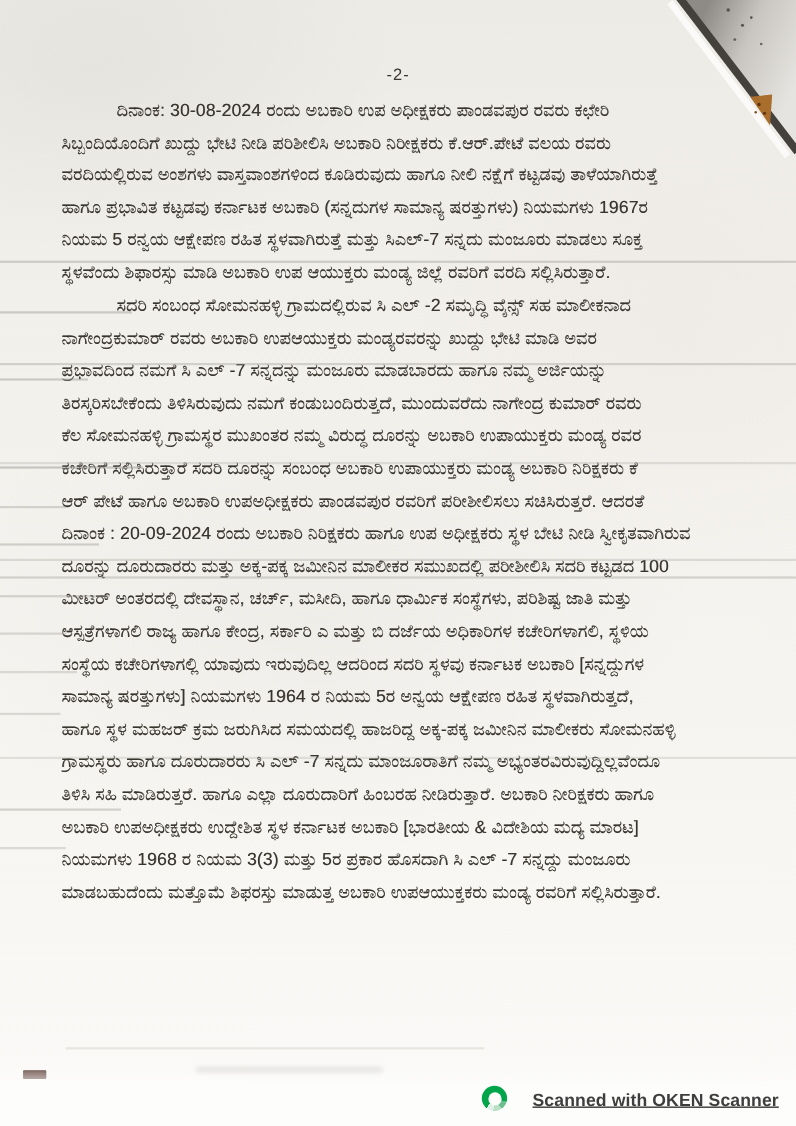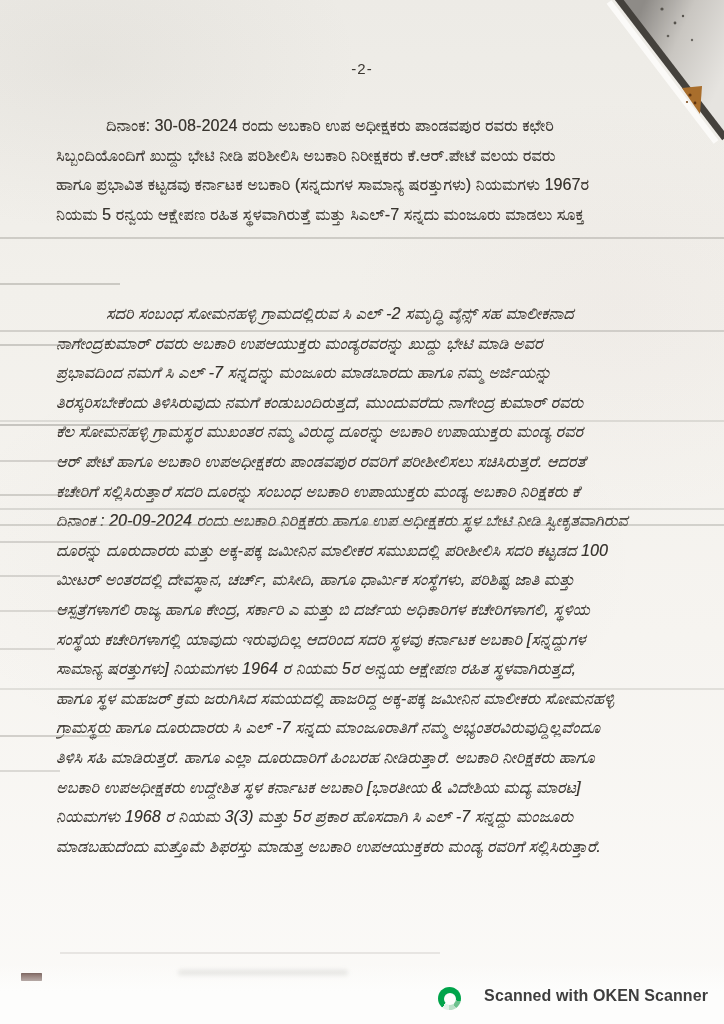--- a/index.html
+++ b/index.html
@@ -22,38 +22,38 @@
     text-align:center; font-size:15px; color:#3b3731;
     letter-spacing:1px;
   }
   .para {
     position:absolute; left:56px; width:616px;
     color:#38342e; font-size:16px;
     text-shadow:0.3px 0 0 rgba(56,52,46,0.55);
     letter-spacing:0.1px;
   }
   .para-1 { top:86px; }
-  .para-2 { top:274px;font-style:italic; }
+  .para-2 { top:264px; }
   .line {
     height:29.6px; line-height:29.6px;
     white-space:nowrap; overflow:hidden;
     text-align:justify;
   }
-  .line.first { padding-left:50px;margin-top:25px; }
+  .line.first { padding-left:50px; }
   .artifact {
     position:absolute; height:2px; background:#a3a19b; pointer-events:none;
   }
   .corner-fold { position:absolute; top:0; right:0; width:142px; height:148px; }
   .footer-strip {
     position:absolute; left:0; bottom:0; width:724px; height:60px;
     background:linear-gradient(180deg, rgba(254,254,253,0) 0%, #fdfdfc 45%);
   }
   .watermark {
     position:absolute; bottom:14px; right:16px;
-    display:flex; align-items:flex-start; gap:23px;
+    display:flex; align-items:flex-end; gap:23px;text-decoration:underline;
   }
   .oken-icon {
     width:23px; height:23px; border-radius:50%; position:relative;
     background:conic-gradient(from 220deg, #00a44a 0 245deg, #6cc08d 245deg 285deg, #b9dfc7 285deg 325deg, #e2f1e8 325deg 360deg);
     flex:0 0 auto;
   }
   .oken-icon::after {
     content:""; position:absolute; inset:5.5px; background:#fdfdfc; border-radius:50%;
   }
   .watermark-text {
@@ -72,32 +72,34 @@
 </head>
 <body>
 
 <div class="scan-page">
 
   <div class="page-number">-2-</div>
 
   <div class="para para-1">
       <div class="line first">ದಿನಾಂಕ: 30-08-2024 ರಂದು ಅಬಕಾರಿ ಉಪ ಅಧೀಕ್ಷಕರು ಪಾಂಡವಪುರ ರವರು ಕಛೇರಿ</div>
       <div class="line">ಸಿಬ್ಬಂದಿಯೊಂದಿಗೆ ಖುದ್ದು ಭೇಟಿ ನೀಡಿ ಪರಿಶೀಲಿಸಿ ಅಬಕಾರಿ ನಿರೀಕ್ಷಕರು ಕೆ.ಆರ್.ಪೇಟೆ ವಲಯ ರವರು</div>
+      <div class="line">ವರದಿಯಲ್ಲಿರುವ ಅಂಶಗಳು ವಾಸ್ತವಾಂಶಗಳಿಂದ ಕೂಡಿರುವುದು ಹಾಗೂ ನೀಲಿ ನಕ್ಷೆಗೆ ಕಟ್ಟಡವು ತಾಳೆಯಾಗಿರುತ್ತೆ</div>
       <div class="line">ಹಾಗೂ ಪ್ರಭಾವಿತ ಕಟ್ಟಡವು ಕರ್ನಾಟಕ ಅಬಕಾರಿ (ಸನ್ನದುಗಳ ಸಾಮಾನ್ಯ ಷರತ್ತುಗಳು) ನಿಯಮಗಳು 1967ರ</div>
       <div class="line">ನಿಯಮ 5 ರನ್ವಯ ಆಕ್ಷೇಪಣ ರಹಿತ ಸ್ಥಳವಾಗಿರುತ್ತೆ ಮತ್ತು ಸಿಎಲ್-7 ಸನ್ನದು ಮಂಜೂರು ಮಾಡಲು ಸೂಕ್ತ</div>
+      <div class="line">ಸ್ಥಳವೆಂದು ಶಿಫಾರಸ್ಸು ಮಾಡಿ ಅಬಕಾರಿ ಉಪ ಆಯುಕ್ತರು ಮಂಡ್ಯ ಜಿಲ್ಲೆ ರವರಿಗೆ ವರದಿ ಸಲ್ಲಿಸಿರುತ್ತಾರೆ.</div>
     </div>
 
   <div class="para para-2">
       <div class="line first">ಸದರಿ ಸಂಬಂಧ ಸೋಮನಹಳ್ಳಿ ಗ್ರಾಮದಲ್ಲಿರುವ ಸಿ ಎಲ್ -2 ಸಮೃದ್ಧಿ ವೈನ್ಸ್ ಸಹ ಮಾಲೀಕನಾದ</div>
       <div class="line">ನಾಗೇಂದ್ರಕುಮಾರ್ ರವರು ಅಬಕಾರಿ ಉಪಆಯುಕ್ತರು ಮಂಡ್ಯರವರನ್ನು ಖುದ್ದು ಭೇಟಿ ಮಾಡಿ ಅವರ</div>
       <div class="line">ಪ್ರಭಾವದಿಂದ ನಮಗೆ ಸಿ ಎಲ್ -7 ಸನ್ನದನ್ನು ಮಂಜೂರು ಮಾಡಬಾರದು ಹಾಗೂ ನಮ್ಮ ಅರ್ಜಿಯನ್ನು</div>
       <div class="line">ತಿರಸ್ಕರಿಸಬೇಕೆಂದು ತಿಳಿಸಿರುವುದು ನಮಗೆ ಕಂಡುಬಂದಿರುತ್ತದೆ, ಮುಂದುವರೆದು ನಾಗೇಂದ್ರ ಕುಮಾರ್ ರವರು</div>
       <div class="line">ಕೆಲ ಸೋಮನಹಳ್ಳಿ ಗ್ರಾಮಸ್ಥರ ಮುಖಂತರ ನಮ್ಮ ವಿರುದ್ಧ ದೂರನ್ನು ಅಬಕಾರಿ ಉಪಾಯುಕ್ತರು ಮಂಡ್ಯ ರವರ</div>
+      <div class="line">ಕಚೇರಿಗೆ ಸಲ್ಲಿಸಿರುತ್ತಾರೆ ಸದರಿ ದೂರನ್ನು ಸಂಬಂಧ ಅಬಕಾರಿ ಉಪಾಯುಕ್ತರು ಮಂಡ್ಯ ಅಬಕಾರಿ ನಿರಿಕ್ಷಕರು ಕೆ</div>
       <div class="line">ಆರ್ ಪೇಟೆ ಹಾಗೂ ಅಬಕಾರಿ ಉಪಅಧೀಕ್ಷಕರು ಪಾಂಡವಪುರ ರವರಿಗೆ ಪರೀಶೀಲಿಸಲು ಸಚಿಸಿರುತ್ತರೆ. ಆದರತೆ</div>
-      <div class="line">ಕಚೇರಿಗೆ ಸಲ್ಲಿಸಿರುತ್ತಾರೆ ಸದರಿ ದೂರನ್ನು ಸಂಬಂಧ ಅಬಕಾರಿ ಉಪಾಯುಕ್ತರು ಮಂಡ್ಯ ಅಬಕಾರಿ ನಿರಿಕ್ಷಕರು ಕೆ</div>
       <div class="line">ದಿನಾಂಕ : 20-09-2024 ರಂದು ಅಬಕಾರಿ ನಿರಿಕ್ಷಕರು ಹಾಗೂ ಉಪ ಅಧೀಕ್ಷಕರು ಸ್ಥಳ ಬೇಟಿ ನೀಡಿ ಸ್ವೀಕೃತವಾಗಿರುವ</div>
       <div class="line">ದೂರನ್ನು ದೂರುದಾರರು ಮತ್ತು ಅಕ್ಕ-ಪಕ್ಕ ಜಮೀನಿನ ಮಾಲೀಕರ ಸಮುಖದಲ್ಲಿ ಪರೀಶೀಲಿಸಿ ಸದರಿ ಕಟ್ಟಡದ 100</div>
       <div class="line">ಮೀಟರ್ ಅಂತರದಲ್ಲಿ ದೇವಸ್ಥಾನ, ಚರ್ಚ್, ಮಸೀದಿ, ಹಾಗೂ ಧಾರ್ಮಿಕ ಸಂಸ್ಥೆಗಳು, ಪರಿಶಿಷ್ಟ ಜಾತಿ ಮತ್ತು</div>
       <div class="line">ಆಸ್ಪತ್ರೆಗಳಾಗಲಿ ರಾಜ್ಯ ಹಾಗೂ ಕೇಂದ್ರ, ಸರ್ಕಾರಿ ಎ ಮತ್ತು ಬಿ ದರ್ಜೆಯ ಅಧಿಕಾರಿಗಳ ಕಚೇರಿಗಳಾಗಲಿ, ಸ್ಥಳಿಯ</div>
       <div class="line">ಸಂಸ್ಥೆಯ ಕಚೇರಿಗಳಾಗಲ್ಲಿ ಯಾವುದು ಇರುವುದಿಲ್ಲ ಆದರಿಂದ ಸದರಿ ಸ್ಥಳವು ಕರ್ನಾಟಕ ಅಬಕಾರಿ [ಸನ್ನದ್ದುಗಳ</div>
       <div class="line">ಸಾಮಾನ್ಯ ಷರತ್ತುಗಳು] ನಿಯಮಗಳು 1964 ರ ನಿಯಮ 5ರ ಅನ್ವಯ ಆಕ್ಷೇಪಣ ರಹಿತ ಸ್ಥಳವಾಗಿರುತ್ತದೆ,</div>
       <div class="line">ಹಾಗೂ ಸ್ಥಳ ಮಹಜರ್ ಕ್ರಮ ಜರುಗಿಸಿದ ಸಮಯದಲ್ಲಿ ಹಾಜರಿದ್ದ ಅಕ್ಕ-ಪಕ್ಕ ಜಮೀನಿನ ಮಾಲೀಕರು ಸೋಮನಹಳ್ಳಿ</div>
       <div class="line">ಗ್ರಾಮಸ್ಥರು ಹಾಗೂ ದೂರುದಾರರು ಸಿ ಎಲ್ -7 ಸನ್ನದು ಮಾಂಜೂರಾತಿಗೆ ನಮ್ಮ ಅಭ್ಯಂತರವಿರುವುದ್ದಿಲ್ಲವೆಂದೂ</div>
       <div class="line">ತಿಳಿಸಿ ಸಹಿ ಮಾಡಿರುತ್ತರೆ. ಹಾಗೂ ಎಲ್ಲಾ ದೂರುದಾರಿಗೆ ಹಿಂಬರಹ ನೀಡಿರುತ್ತಾರೆ. ಅಬಕಾರಿ ನೀರಿಕ್ಷಕರು ಹಾಗೂ</div>
       <div class="line">ಅಬಕಾರಿ ಉಪಅಧೀಕ್ಷಕರು ಉದ್ದೇಶಿತ ಸ್ಥಳ ಕರ್ನಾಟಕ ಅಬಕಾರಿ [ಭಾರತೀಯ &amp; ವಿದೇಶಿಯ ಮದ್ಯ ಮಾರಟ]</div>

